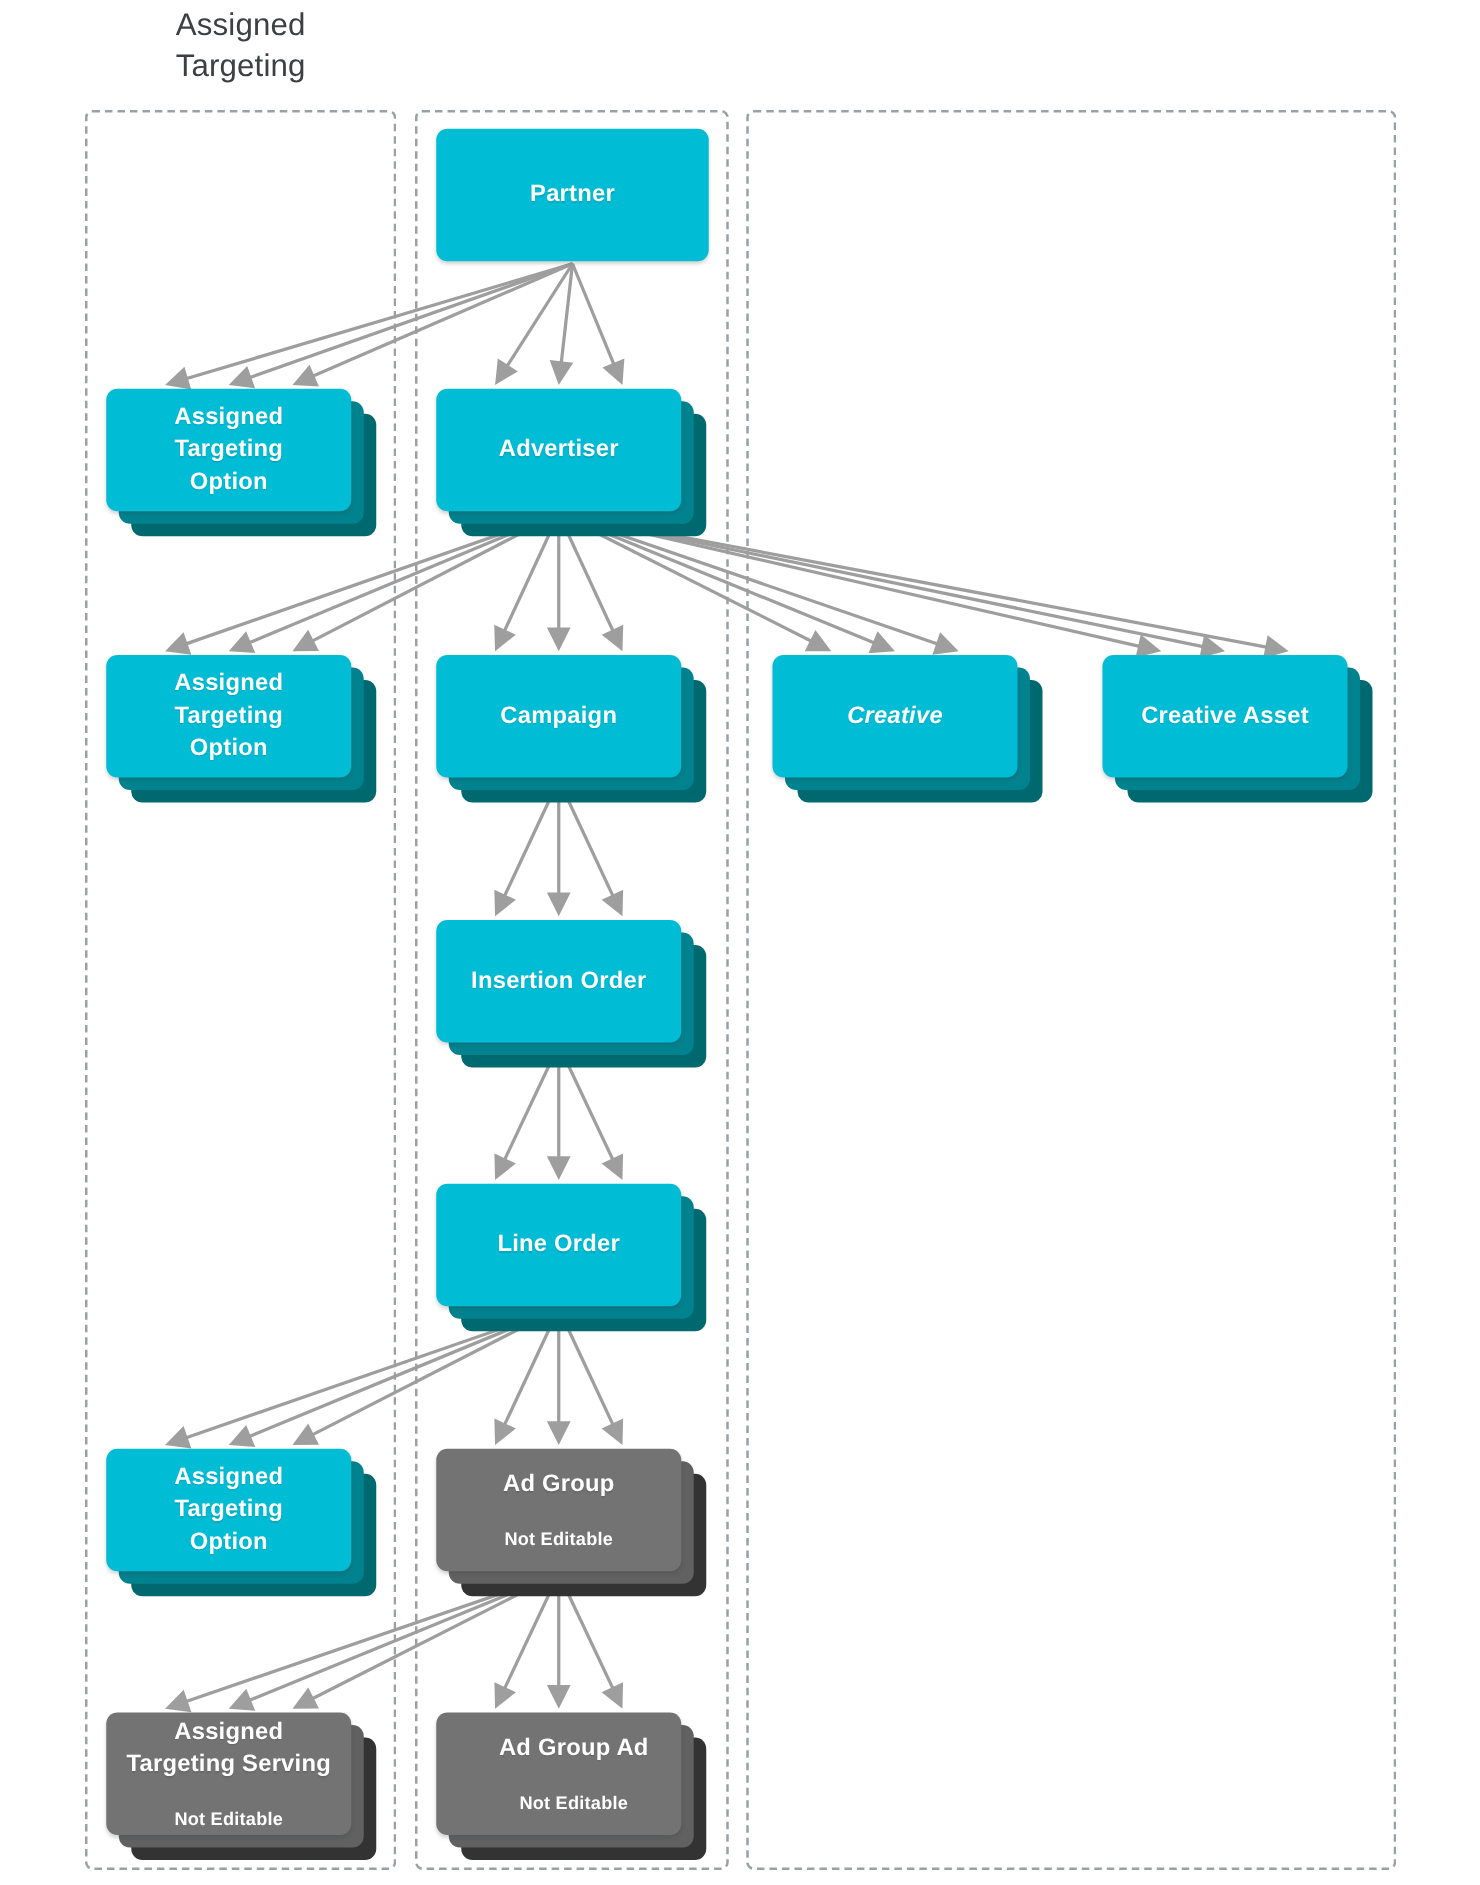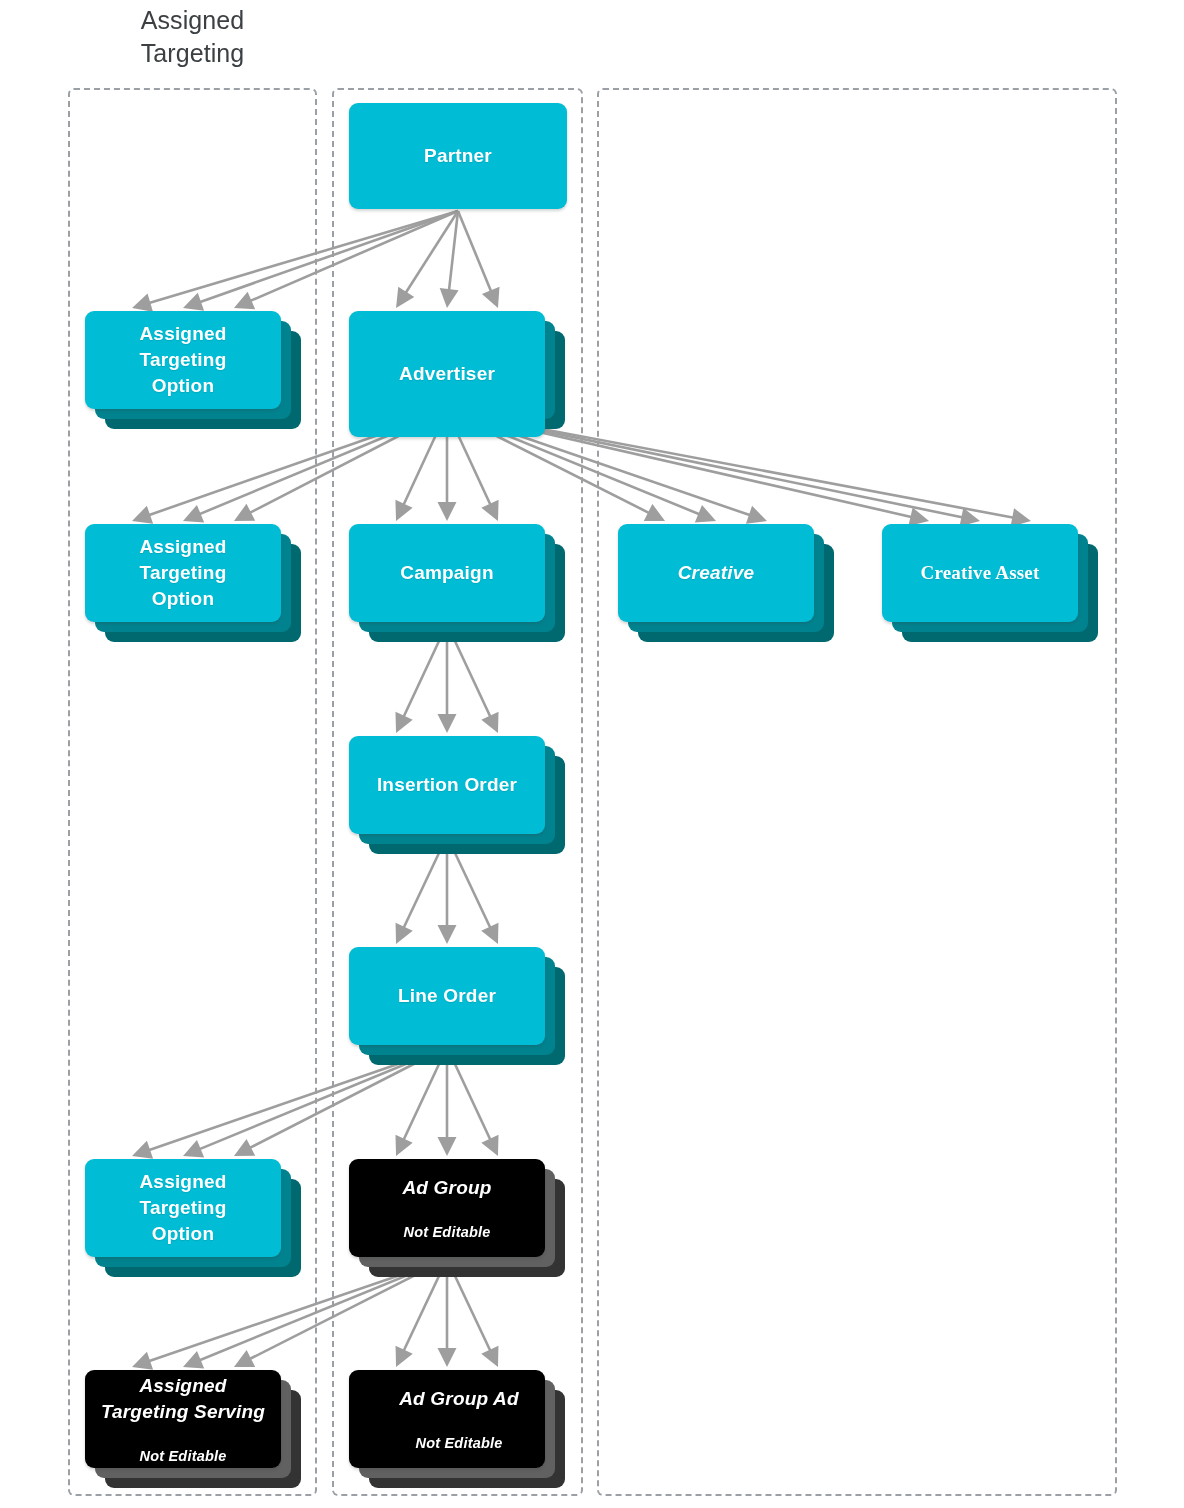--- a/index.html
+++ b/index.html
@@ -93,21 +93,21 @@
     margin-top: 22px;
     letter-spacing: 0.2px;
   }
 
   
   .node.cyan .face  { background: #00bcd4; }
   .node.cyan .l2    { background: #00838f; }
   .node.cyan .l3    { background: #00696f; }
 
   
-  .node.gray .face  { background: #000000; font-style: italic; }
+  .node.gray .face  { background: #737373; }
   .node.gray .l2    { background: #616161; }
   .node.gray .l3    { background: #333333; }
 </style>
 </head>
 <body>
 
 <div id="canvas">
 
   <div class="col-header" style="left:68px; top:4px; width:249px;">
     <div>Assigned</div>
@@ -278,21 +278,21 @@
           <div class="title">
             <div>Assigned</div>
             <div>Targeting</div>
             <div>Option</div>
           </div>
         </div>
       </div>
       <div class="node cyan" style="left: 349px; top: 311px; width: 196px; height: 98px;">
         <div class="layer l3" style="left: 20px; top: 20px; width: 196px; height: 98px;"></div>
         <div class="layer l2" style="left: 10px; top: 10px; width: 196px; height: 98px;"></div>
-        <div class="face" style="width: 196px; height: 126px;">
+        <div class="face" style="width: 196px; height: 98px;">
           <div class="title">Advertiser</div>
         </div>
       </div>
       <div class="node cyan" style="left: 85px; top: 524px; width: 196px; height: 98px;">
         <div class="layer l3" style="left: 20px; top: 20px; width: 196px; height: 98px;"></div>
         <div class="layer l2" style="left: 10px; top: 10px; width: 196px; height: 98px;"></div>
         <div class="face" style="width: 196px; height: 98px;">
           <div class="title">
             <div>Assigned</div>
             <div>Targeting</div>
@@ -307,21 +307,21 @@
           <div class="title">Campaign</div>
         </div>
       </div>
       <div class="node cyan" style="left: 618px; top: 524px; width: 196px; height: 98px;">
         <div class="layer l3" style="left: 20px; top: 20px; width: 196px; height: 98px;"></div>
         <div class="layer l2" style="left: 10px; top: 10px; width: 196px; height: 98px;"></div>
         <div class="face" style="width: 196px; height: 98px; font-style: italic;">
           <div class="title">Creative</div>
         </div>
       </div>
-      <div class="node cyan" style="left: 882px; top: 524px; width: 196px; height: 98px; font-family: Liberation Serif, serif;">
+      <div class="node cyan" style="left: 882px; top: 524px; width: 196px; height: 98px;">
         <div class="layer l3" style="left: 20px; top: 20px; width: 196px; height: 98px;"></div>
         <div class="layer l2" style="left: 10px; top: 10px; width: 196px; height: 98px;"></div>
         <div class="face" style="width: 196px; height: 98px;">
           <div class="title">Creative Asset</div>
         </div>
       </div>
       <div class="node cyan" style="left: 349px; top: 736px; width: 208px; height: 98px;">
         <div class="layer l3" style="left: 20px; top: 20px; width: 196px; height: 98px;"></div>
         <div class="layer l2" style="left: 10px; top: 10px; width: 196px; height: 98px;"></div>
         <div class="face" style="width: 196px; height: 98px;">

